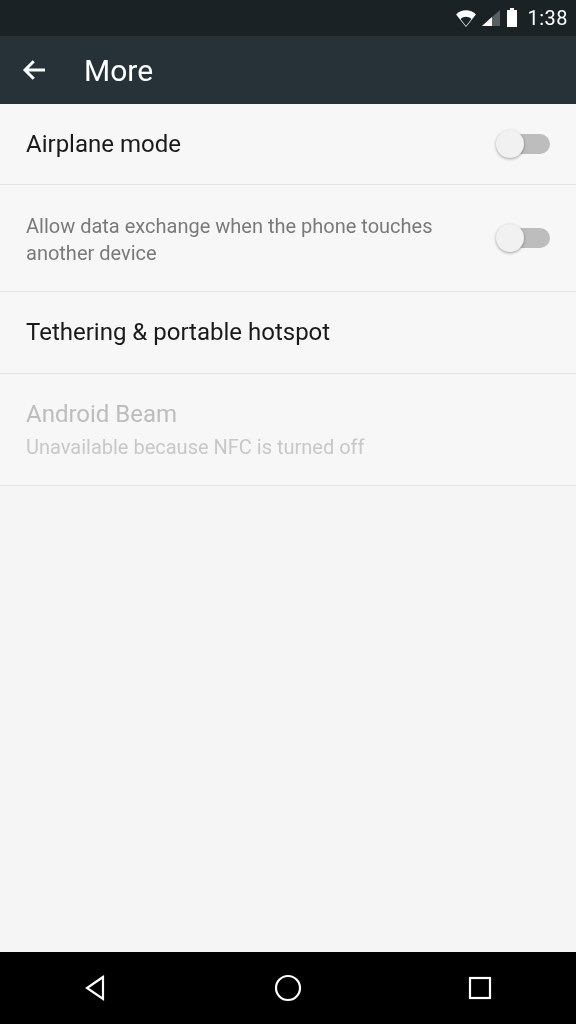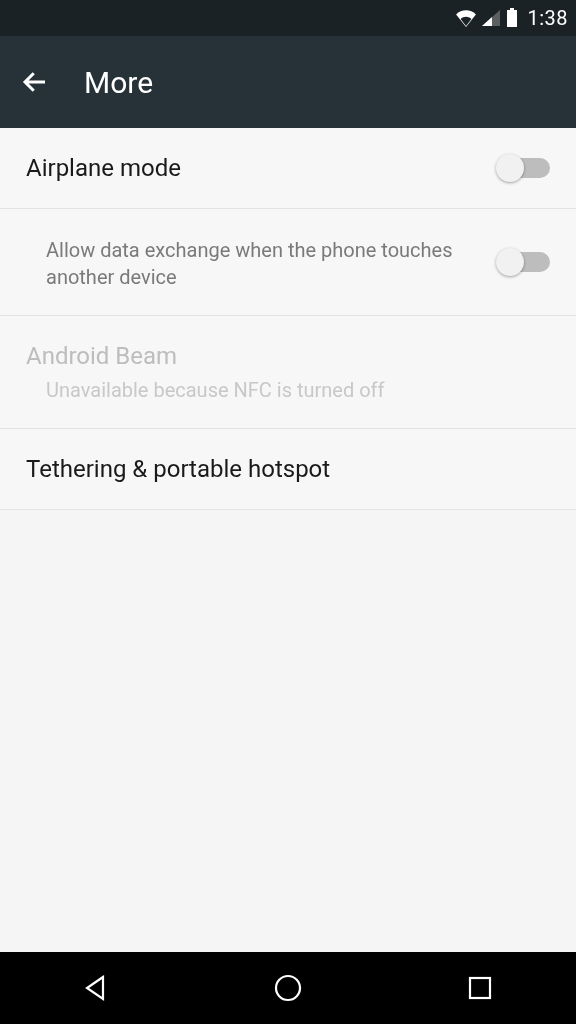--- a/index.html
+++ b/index.html
@@ -1,26 +1,26 @@
 <!DOCTYPE html>
 <html><head>
 <meta charset="utf-8">
 <style>
   * { box-sizing: border-box; margin: 0; padding: 0; }
   html, body { width: 576px; height: 1024px; font-family: Roboto, "Helvetica Neue", Arial, sans-serif; background: #f5f5f5; overflow: hidden; }
   .statusbar { height: 36px; background: #1b2226; display: flex; justify-content: flex-end; align-items: center; padding: 12px 8px; gap: 4px; color: #fff; font-size: 20px; }
   .statusbar .time { margin-left: 4px; font-weight: 400; letter-spacing: 0.5px; }
-  .appbar { height: 92px; background: #263238; display: flex; align-items: center; padding: 0 20px; gap: 34px; }
+  .appbar { height: 68px; background: #263238; display: flex; align-items: center; padding: 0 20px; gap: 34px; }
   .appbar .back { color: #fff; }
   .appbar .title { color: #fff; font-size: 30px; font-weight: 400; }
   .content { background: #f9a8d4; }
   .item { padding: 24px 26px; border-bottom: 1px solid #e3e3e3; display: flex; align-items: center; justify-content: space-between; gap: 18px; background: #f7f7f7; }
   .item .text { flex: 1; }
   .item .label { color: #1a1a1a; font-size: 24px; line-height: 1.35; }
-  .item .sub { color: #7a7a7a; font-size: 20px; line-height: 1.35; margin-top: 4px; margin-left: 20px; }
+  .item .sub { color: #7a7a7a; font-size: 20px; line-height: 1.35; margin-top: 4px; }
   .item.disabled .label { color: #bdbdbd; }
   .item.disabled .sub { color: #c8c8c8; }
   .item.highlight { outline: 3px solid #e6007e; outline-offset: -2px; }
   .toggle { width: 52px; height: 20px; border-radius: 10px; background: #bdbdbd; position: relative; flex-shrink: 0; }
   .toggle::before { content: ""; position: absolute; width: 28px; height: 28px; border-radius: 50%; background: #f1f1f1; top: -4px; left: -2px; box-shadow: 0 1px 3px rgba(0,0,0,0.35); }
   .navbar { position: absolute; left: 0; bottom: 0; width: 576px; height: 72px; background: #000; display: flex; align-items: center; justify-content: space-around; }
   .navbtn { color: #fff; width: 36px; height: 36px; display: flex; align-items: center; justify-content: center; }
   svg { display: block; }
 </style>
 </head>
@@ -63,29 +63,29 @@
         <div class="label">Airplane mode</div>
       </div>
       <div class="toggle"></div>
     </div>
     <div class="item">
       <div class="text">
         <div class="sub">Allow data exchange when the phone touches another device</div>
       </div>
       <div class="toggle"></div>
     </div>
+    <div class="item">
+      <div class="text">
+        <div class="label">Tethering &amp; portable hotspot</div>
+      </div>
+    </div>
     <div class="item disabled">
       <div class="text">
         <div class="label">Android Beam</div>
         <div class="sub">Unavailable because NFC is turned off</div>
-      </div>
-    </div>
-    <div class="item">
-      <div class="text">
-        <div class="label">Tethering &amp; portable hotspot</div>
       </div>
     </div>
   </div>
 
 <div class="navbar">
   <span class="navbtn">
     <svg width="30" height="30" viewBox="0 0 30 30" fill="none" stroke="#fff" stroke-width="2.2">
         <path d="M22 4 L6 15 L22 26 Z"></path>
       </svg>
   </span>

